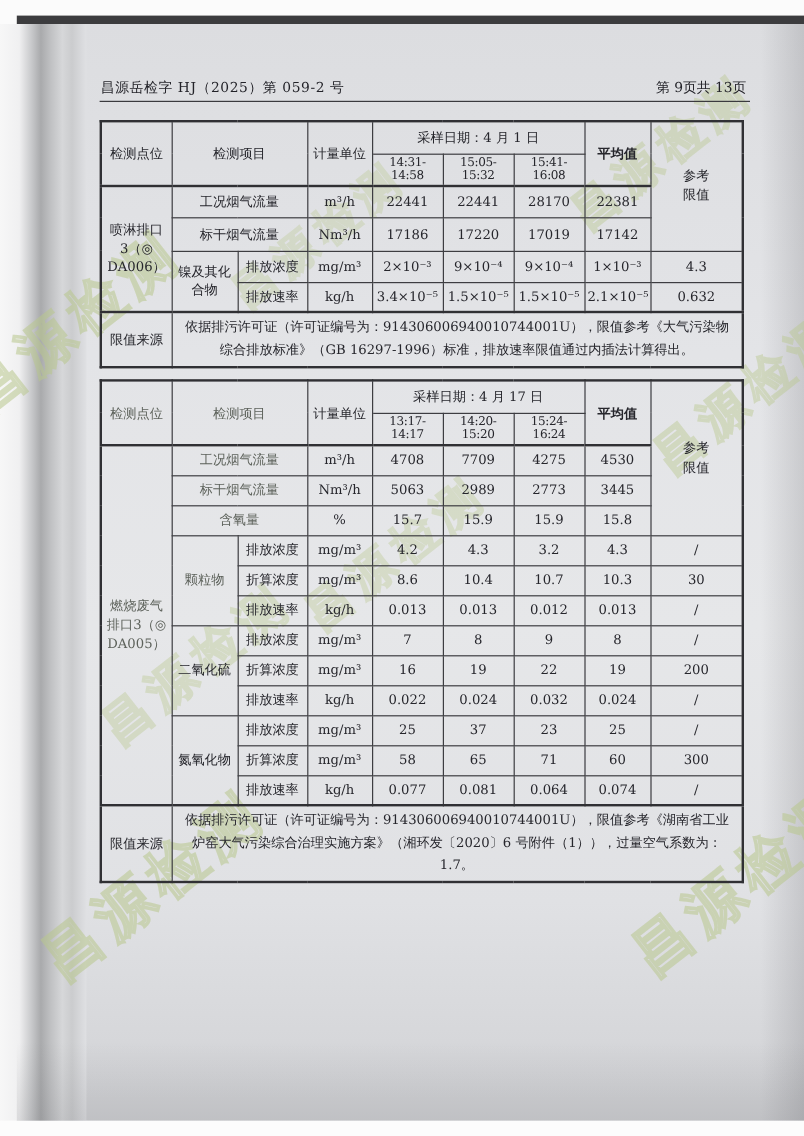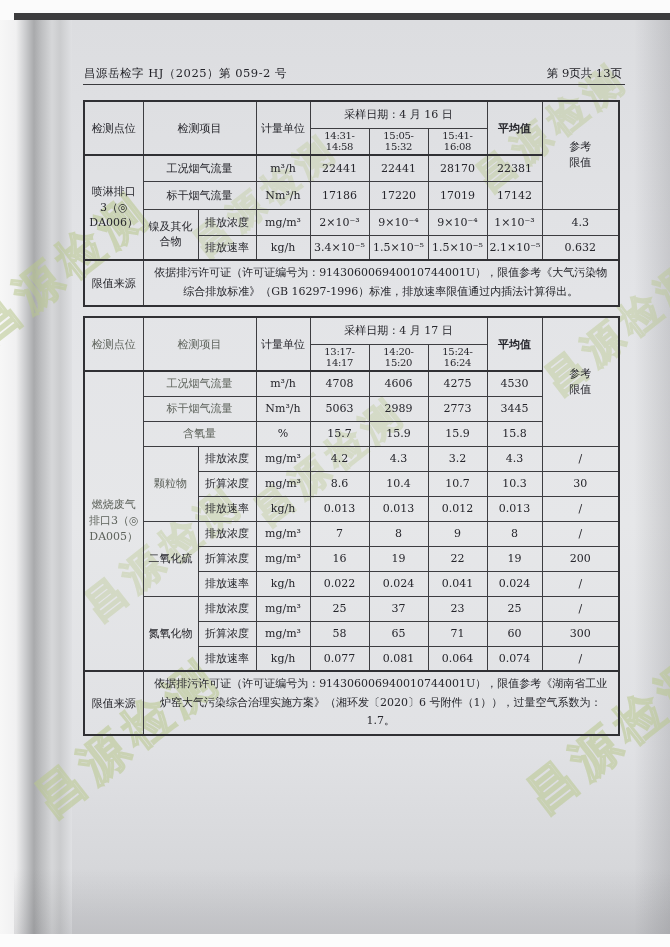--- a/index.html
+++ b/index.html
@@ -77,21 +77,21 @@
           <col style="width:59px">
           <col style="width:59px">
           <col style="width:55px">
           <col style="width:77px">
       </colgroup>
       <tbody>
           <tr class="rh27">
         <td rowspan="2" class="thick-b">检测点位</td>
         <td rowspan="2" colspan="2" class="thick-b">检测项目</td>
         <td rowspan="2" class="thick-b">计量单位</td>
-        <td colspan="3">采样日期：4 月 16 日</td>
+        <td colspan="3">采样日期：4 月 1 日</td>
         <td rowspan="2" class="bold thick-b">平均值</td>
         <td rowspan="4" class="prewrap">参考
 限值</td>
       </tr>
       <tr class="rh27">
         <td class="time thick-b">14:31-14:58</td>
         <td class="time thick-b">15:05-15:32</td>
         <td class="time thick-b">15:41-16:08</td>
       </tr>
       <tr class="rh26">
@@ -166,21 +166,21 @@
         <td class="time thick-b">14:20-15:20</td>
         <td class="time thick-b">15:24-16:24</td>
       </tr>
       <tr class="rh25">
         <td rowspan="12" class="prewrap faint">燃烧废气
 排口3（◎
 DA005）</td>
         <td colspan="2" class="faint">工况烟气流量</td>
         <td>m³/h</td>
         <td>4708</td>
-        <td>4606</td>
+        <td>7709</td>
         <td>4275</td>
         <td>4530</td>
       </tr>
       <tr class="rh25">
         <td colspan="2" class="faint">标干烟气流量</td>
         <td>Nm³/h</td>
         <td>5063</td>
         <td>2989</td>
         <td>2773</td>
         <td>3445</td>
@@ -238,21 +238,21 @@
         <td>19</td>
         <td>22</td>
         <td>19</td>
         <td>200</td>
       </tr>
       <tr class="rh25">
         <td>排放速率</td>
         <td>kg/h</td>
         <td>0.022</td>
         <td>0.024</td>
-        <td>0.041</td>
+        <td>0.032</td>
         <td>0.024</td>
         <td>/</td>
       </tr>
       <tr class="rh25">
         <td rowspan="3">氮氧化物</td>
         <td>排放浓度</td>
         <td>mg/m³</td>
         <td>25</td>
         <td>37</td>
         <td>23</td>

